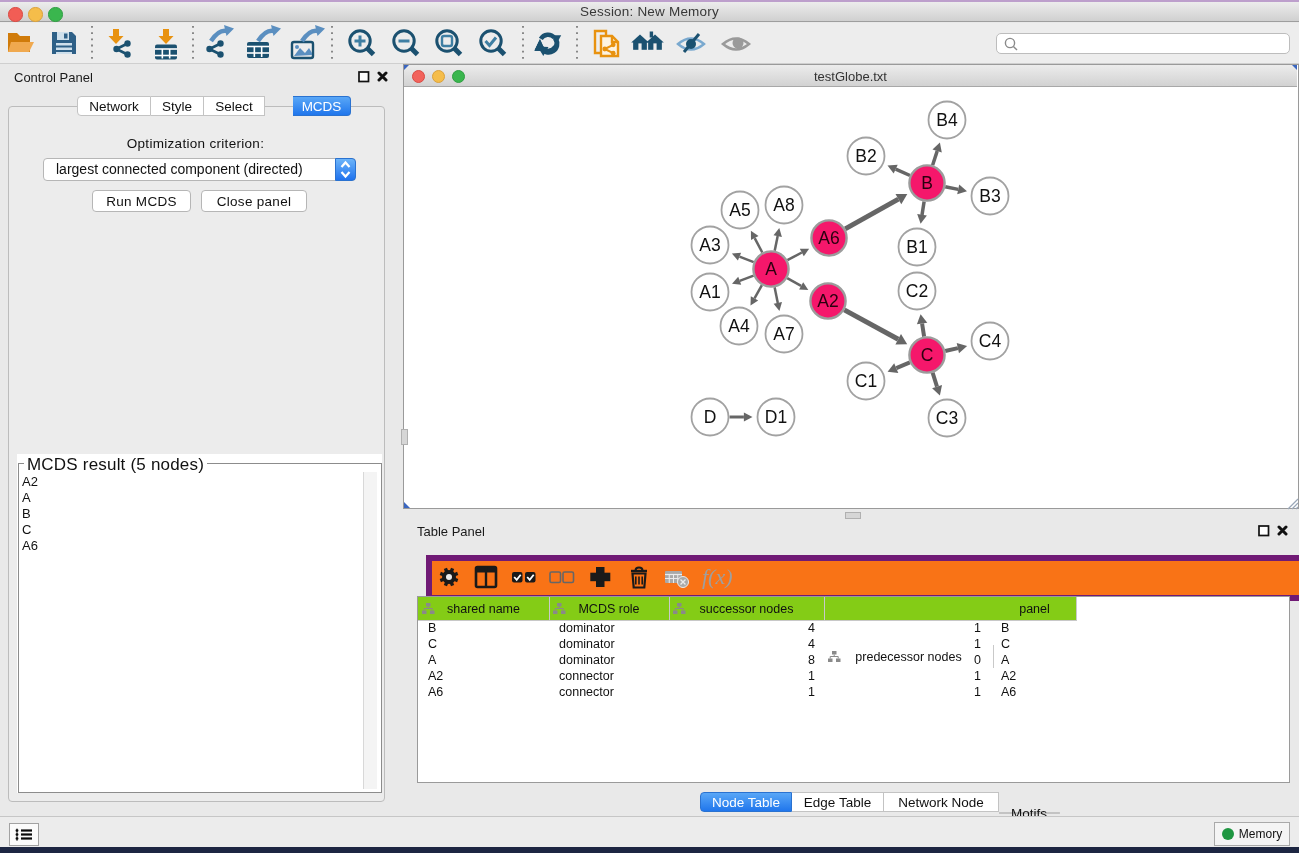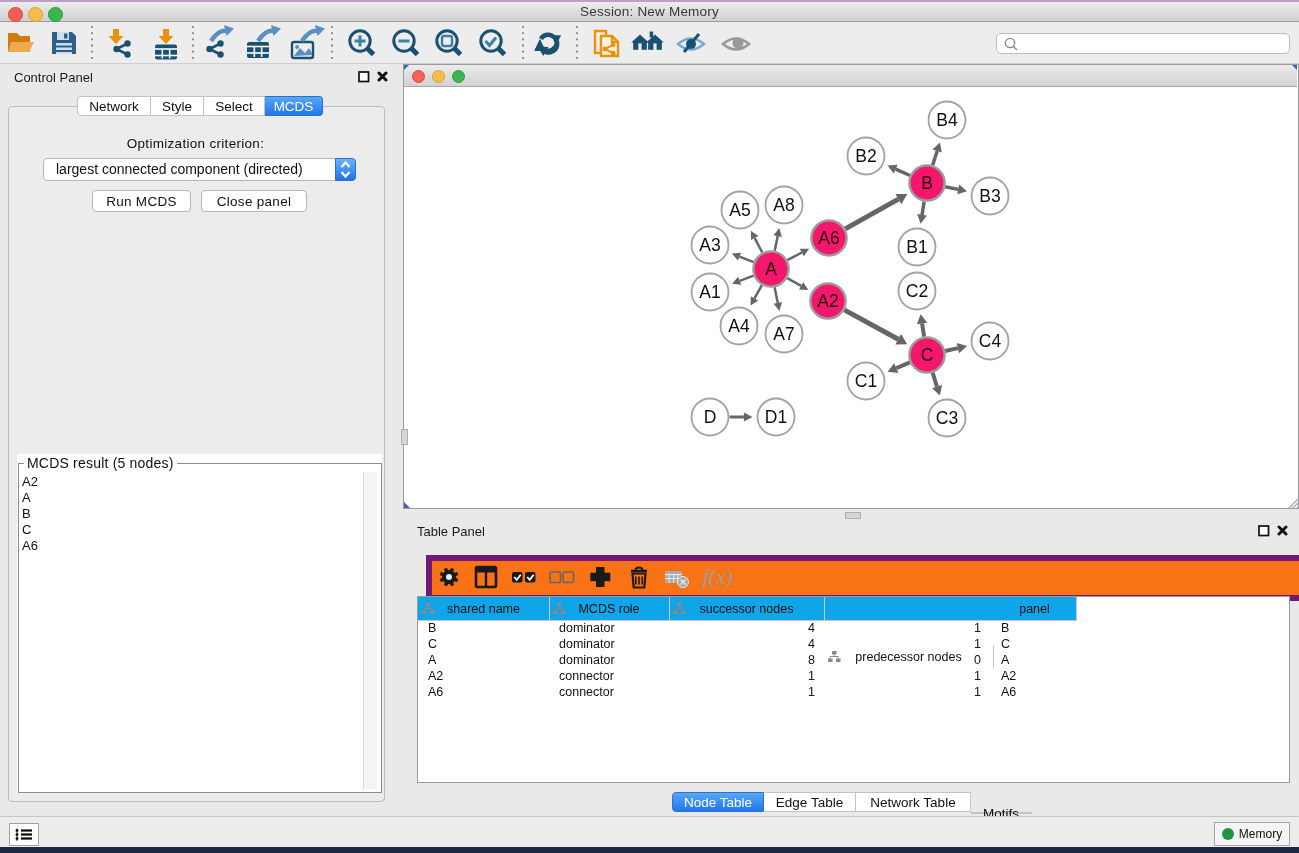--- a/index.html
+++ b/index.html
@@ -23,43 +23,43 @@
   
   #mainbg{left:0;top:64px;width:1299px;height:752px;background:#e9e9e9;}
   
   #cpTitle{left:14px;top:70px;font-size:13px;color:#1a1a1a;}
   #cpPanel{left:8px;top:106px;width:375px;height:694px;border:1px solid #bcbcbc;border-radius:4px;background:#ececec;}
   .tabrow{position:absolute;display:flex;height:20px;}
   .tab{font-size:13.5px;color:#111;background:#fff;border:1px solid #c3c3c3;border-left:none;
        display:flex;align-items:center;justify-content:center;}
   .tab.first{border-left:1px solid #c3c3c3;border-radius:4px 0 0 4px;}
   .tab.last{border-radius:0 4px 4px 0;}
-  .tab.sel{background:linear-gradient(#59a7f7,#2076ec);color:#fff;border-color:#2a72d0;}
+  .tab.sel{background:linear-gradient(#59a7f7,#2076ec);color:#fff;border-color:#2a72d0;margin-left:28px;}
   #optLabel{left:8px;top:136px;width:375px;text-align:center;font-size:13.5px;letter-spacing:0.3px;color:#111;}
   #combo{left:43px;top:158px;width:311px;height:21px;background:#fff;border:1px solid #b6b6b6;border-radius:4px;}
   #combo .txt{position:absolute;left:12px;top:2px;font-size:14px;color:#111;}
   #combo .step{position:absolute;right:-1px;top:-1px;width:19px;height:21px;border-radius:0 4px 4px 0;
      background:linear-gradient(#6cb4f9,#1f72ee);border:1px solid #2a72d0;}
   .btn{position:absolute;height:20px;background:#fff;border:1px solid #b6b6b6;border-radius:4px;
        font-size:13.5px;letter-spacing:0.3px;color:#111;display:flex;align-items:center;justify-content:center;}
   
   #mcdsBox{left:17px;top:454px;width:365px;height:339px;background:#fff;}
-  #mcdsTitle{left:24px;top:455px;font-size:14px;letter-spacing:0.2px;color:#111;background:#fff;padding:0 3px;}
+  #mcdsTitle{left:24px;top:455px;font-size:17px;letter-spacing:0.2px;color:#111;background:#fff;padding:0 3px;}
   #mcdsBorder{left:18px;top:463px;width:362px;height:328px;border:1px solid #8c8c8c;}
   .mitem{position:absolute;left:22px;font-size:13px;color:#111;}
   #mcdsSb{left:363px;top:472px;width:13px;height:317px;background:#f4f4f4;border-left:1px solid #d8d8d8;}
   
   #netwin{left:403px;top:64px;width:894px;height:443px;border:1px solid #9a9a9a;background:#fff;}
   #netTitlebar{left:0;top:0;width:893px;height:21px;background:linear-gradient(#ececec,#d2d2d2);border-bottom:1px solid #a8a8a8;position:absolute;}
   #netTitle{position:absolute;left:0;top:4px;width:893px;text-align:center;font-size:13px;color:#333;}
   
   #tpTitle{left:417px;top:524px;font-size:13px;color:#1a1a1a;}
   #tpToolbar{left:426px;top:555px;width:871px;height:34px;background:#f97316;border:6px solid #701a75;}
   #tpTable{left:417px;top:596px;width:871px;height:185px;background:#fff;border:1px solid #9a9a9a;}
-  #tpHead{position:absolute;left:0;top:0;height:23px;width:659px;background:#0ea5e9;border-bottom:1px solid #c8c8c8;}
+  #tpHead{position:absolute;left:0;top:0;height:23px;width:659px;background:#84cc16;border-bottom:1px solid #c8c8c8;}
   .hcell{position:absolute;top:0;height:23px;border-right:1px solid #c9c9c9;font-size:12.5px;color:#111;
          display:flex;align-items:center;justify-content:center;}
   .trow{position:absolute;font-size:12.5px;color:#111;height:16px;}
   .tcell{position:absolute;}
   .num{text-align:right;}
   
   
   #statusbar{left:0;top:816px;width:1299px;height:31px;background:#ececec;border-top:1px solid #c6c6c6;}
   #listBtn{left:9px;top:823px;width:28px;height:21px;background:#fbfbfb;border:1px solid #a2a2a2;}
   #memBtn{left:1214px;top:822px;width:74px;height:22px;background:#f4f4f4;border:1px solid #a9a9a9;
@@ -206,20 +206,21 @@
 <div class="mitem" style="top:506px;">B</div>
 <div class="mitem" style="top:522px;">C</div>
 <div class="mitem" style="top:538px;">A6</div>
 
 <div class="abs" id="netwin">
   <div id="netTitlebar">
       <div class="tl t1" style="left:8px;width:11px;height:11px;background:#f2635c;border:0.5px solid #d94a43;"></div>
     <div class="tl t2" style="left:27.5px;width:11px;height:11px;background:#f5bd4a;border:0.5px solid #dba13a;"></div>
     <div class="tl t3" style="left:47.5px;width:11px;height:11px;background:#3ab64e;border:0.5px solid #2f9e42;"></div>
     </div>
+  <div id="netTitle">testGlobe.txt</div>
   <svg style="position:absolute;left:0;top:0;" width="893" height="443">
       <path d="M0 0 h5 l-5 5 z" fill="#3a66c0"></path>
       <path d="M893 0 h-5 l5 5 z" fill="#3a66c0"></path>
       <path d="M0 443 v-6 l6 6 z" fill="#3a66c0"></path>
     </svg>
   <svg width="891" height="421" style="position:absolute;left:2px;top:22px;" viewBox="0 0 891 421">
 <line x1="347.6" y1="188.6" x2="333.7" y2="193.8" stroke="#666" stroke-width="2.5"></line>
 <path d="M326.0 196.7 L335.2 197.8 L332.2 189.8 Z" fill="#666"></path>
 <line x1="347.7" y1="175.2" x2="333.5" y2="169.6" stroke="#666" stroke-width="2.5"></line>
 <path d="M325.9 166.6 L331.9 173.6 L335.1 165.7 Z" fill="#666"></path>
@@ -421,21 +422,21 @@
       <span class="tcell" style="left:10px;">A6</span>
       <span class="tcell" style="left:141px;">connector</span>
       <span class="tcell num" style="left:307px;width:90px;">1</span>
       <span class="tcell num" style="left:473px;width:90px;">1</span>
       <span class="tcell" style="left:583px;">A6</span>
     </div>
 </div>
 <div class="tabrow" style="left:672px;top:792px;">
     <div class="tab sel first" style="width:90px;">Node Table</div>
     <div class="tab" style="width:91px;">Edge Table</div>
-    <div class="tab" style="width:114px;">Network Table</div>
+    <div class="tab" style="width:114px;">Network Node</div>
     <div class="tab last" style="width:60px;margin-top:20px;">Motifs</div>
   </div>
 
 <svg class="abs" style="left:358px;top:71px;" width="32" height="15">
 <rect x="1" y="1" width="9.5" height="9.5" fill="#fff" stroke="#111" stroke-width="1.7"></rect>
 <path d="M21 2 l7 7 M28 2 l-7 7" stroke="#111" stroke-width="3" stroke-linecap="round"></path>
   </svg>
 <svg class="abs" style="left:1258px;top:525px;" width="32" height="15">
 <rect x="1" y="1" width="9.5" height="9.5" fill="#fff" stroke="#111" stroke-width="1.7"></rect>
 <path d="M21 2 l7 7 M28 2 l-7 7" stroke="#111" stroke-width="3" stroke-linecap="round"></path>

